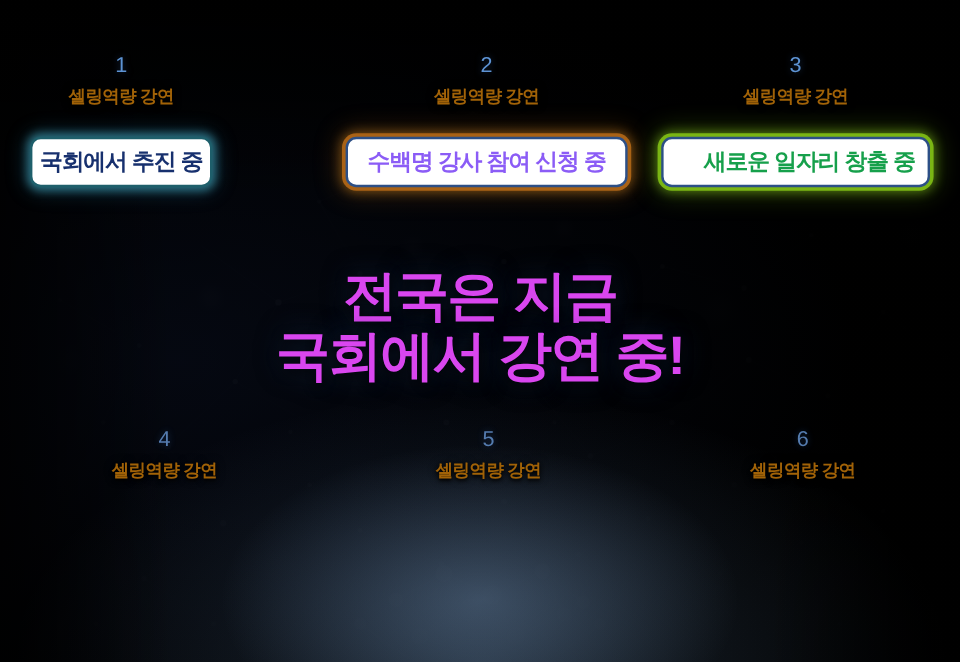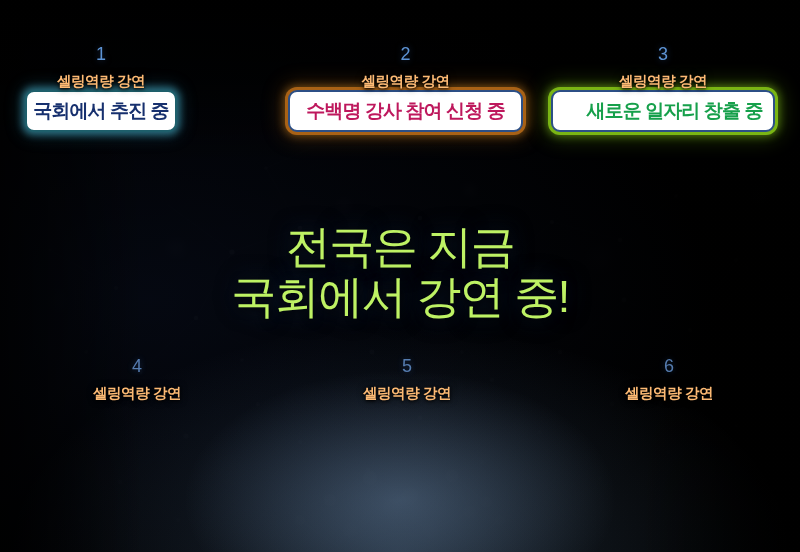--- a/index.html
+++ b/index.html
@@ -44,68 +44,69 @@
     font-size:18px;
     line-height:20px;
     font-weight:400;
     letter-spacing:0;
     text-shadow:0 0 6px rgba(40,80,140,.55);
   }
   .num.faint { color:#5c86bd; opacity:.92; }
 
   .sublabel {
     margin-top:8px;
-    color:#fdba74;
+    color:#a16207;
     font-size:14.5px;
     line-height:18px;
     font-weight:bold;
     letter-spacing:-0.4px;
     text-shadow:0 1px 3px rgba(0,0,0,.95), 0 0 7px rgba(0,0,0,.9);
+    font-family:Liberation Serif, serif;
   }
 
   .pill {
-    margin-top:0;
+    margin-top:24px;
     display:flex; align-items:center; justify-content:center;
     height:42px;
     background:#ffffff;
     border-radius:9px;
     font-size:19px;
     font-weight:bold;
     letter-spacing:-0.9px;
     white-space:nowrap;
   }
 
   
   .pill.v-blue {
     color:#17306e;
     border:2.5px solid #1e5f6b;
     box-shadow:0 0 7px 2.5px rgba(70,175,200,.55), 0 0 16px 5px rgba(40,120,150,.30), inset 0 0 0 1px #fff;
   }
   
   .pill.v-orange {
-    color:#be185d;
+    color:#8b5cf6;
     border:2.5px solid #2c4f86;
     box-shadow:0 0 0 3px #a96216, 0 0 9px 4px rgba(190,120,30,.55), 0 0 20px 7px rgba(150,90,20,.30), inset 0 0 0 1px #fff;
   }
   
   .pill.v-green {
     color:#16a04b;
     border:2.5px solid #2c4f86;
     box-shadow:0 0 0 3px #7ab514, 0 0 9px 4px rgba(130,190,25,.55), 0 0 20px 7px rgba(100,160,20,.32), inset 0 0 0 1px #fff;
     padding-left:23px;
   }
 
   
   #headline {
     position:absolute; left:0; top:222px; width:800px;
     text-align:center;
-    color:#bef264;
+    color:#d946ef;
     font-size:45px;
     line-height:50px;
-    font-weight:normal;
+    font-weight:bold;
     letter-spacing:-1.5px;
     text-shadow:0 2px 10px rgba(0,0,0,.92), 0 0 22px rgba(20,40,70,.85);
   }
   #headline .l2 { display:block; }
 </style>
 </head>
 <body>
 
 <div id="stage">
 

